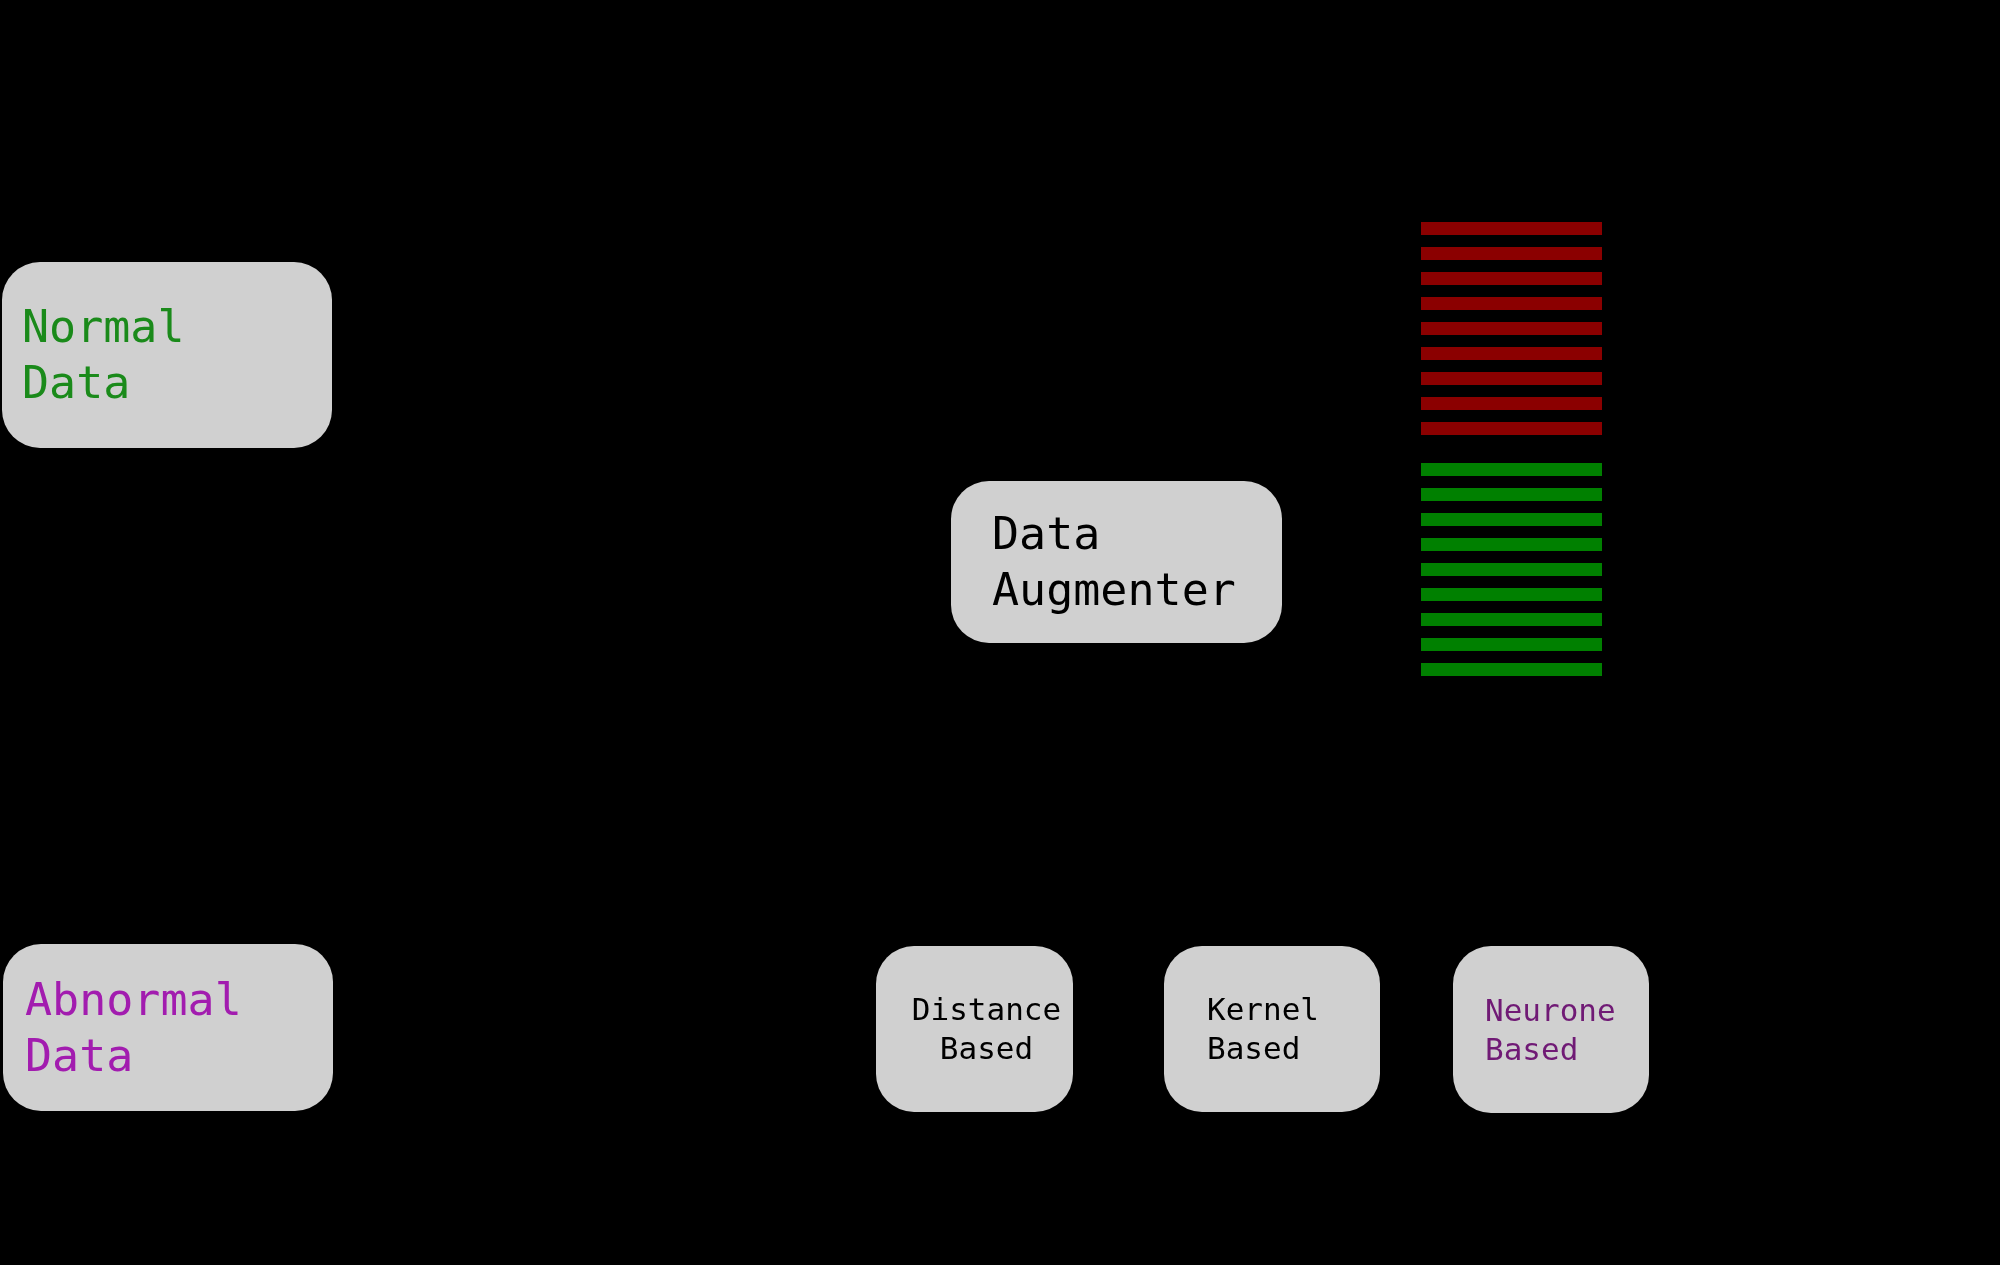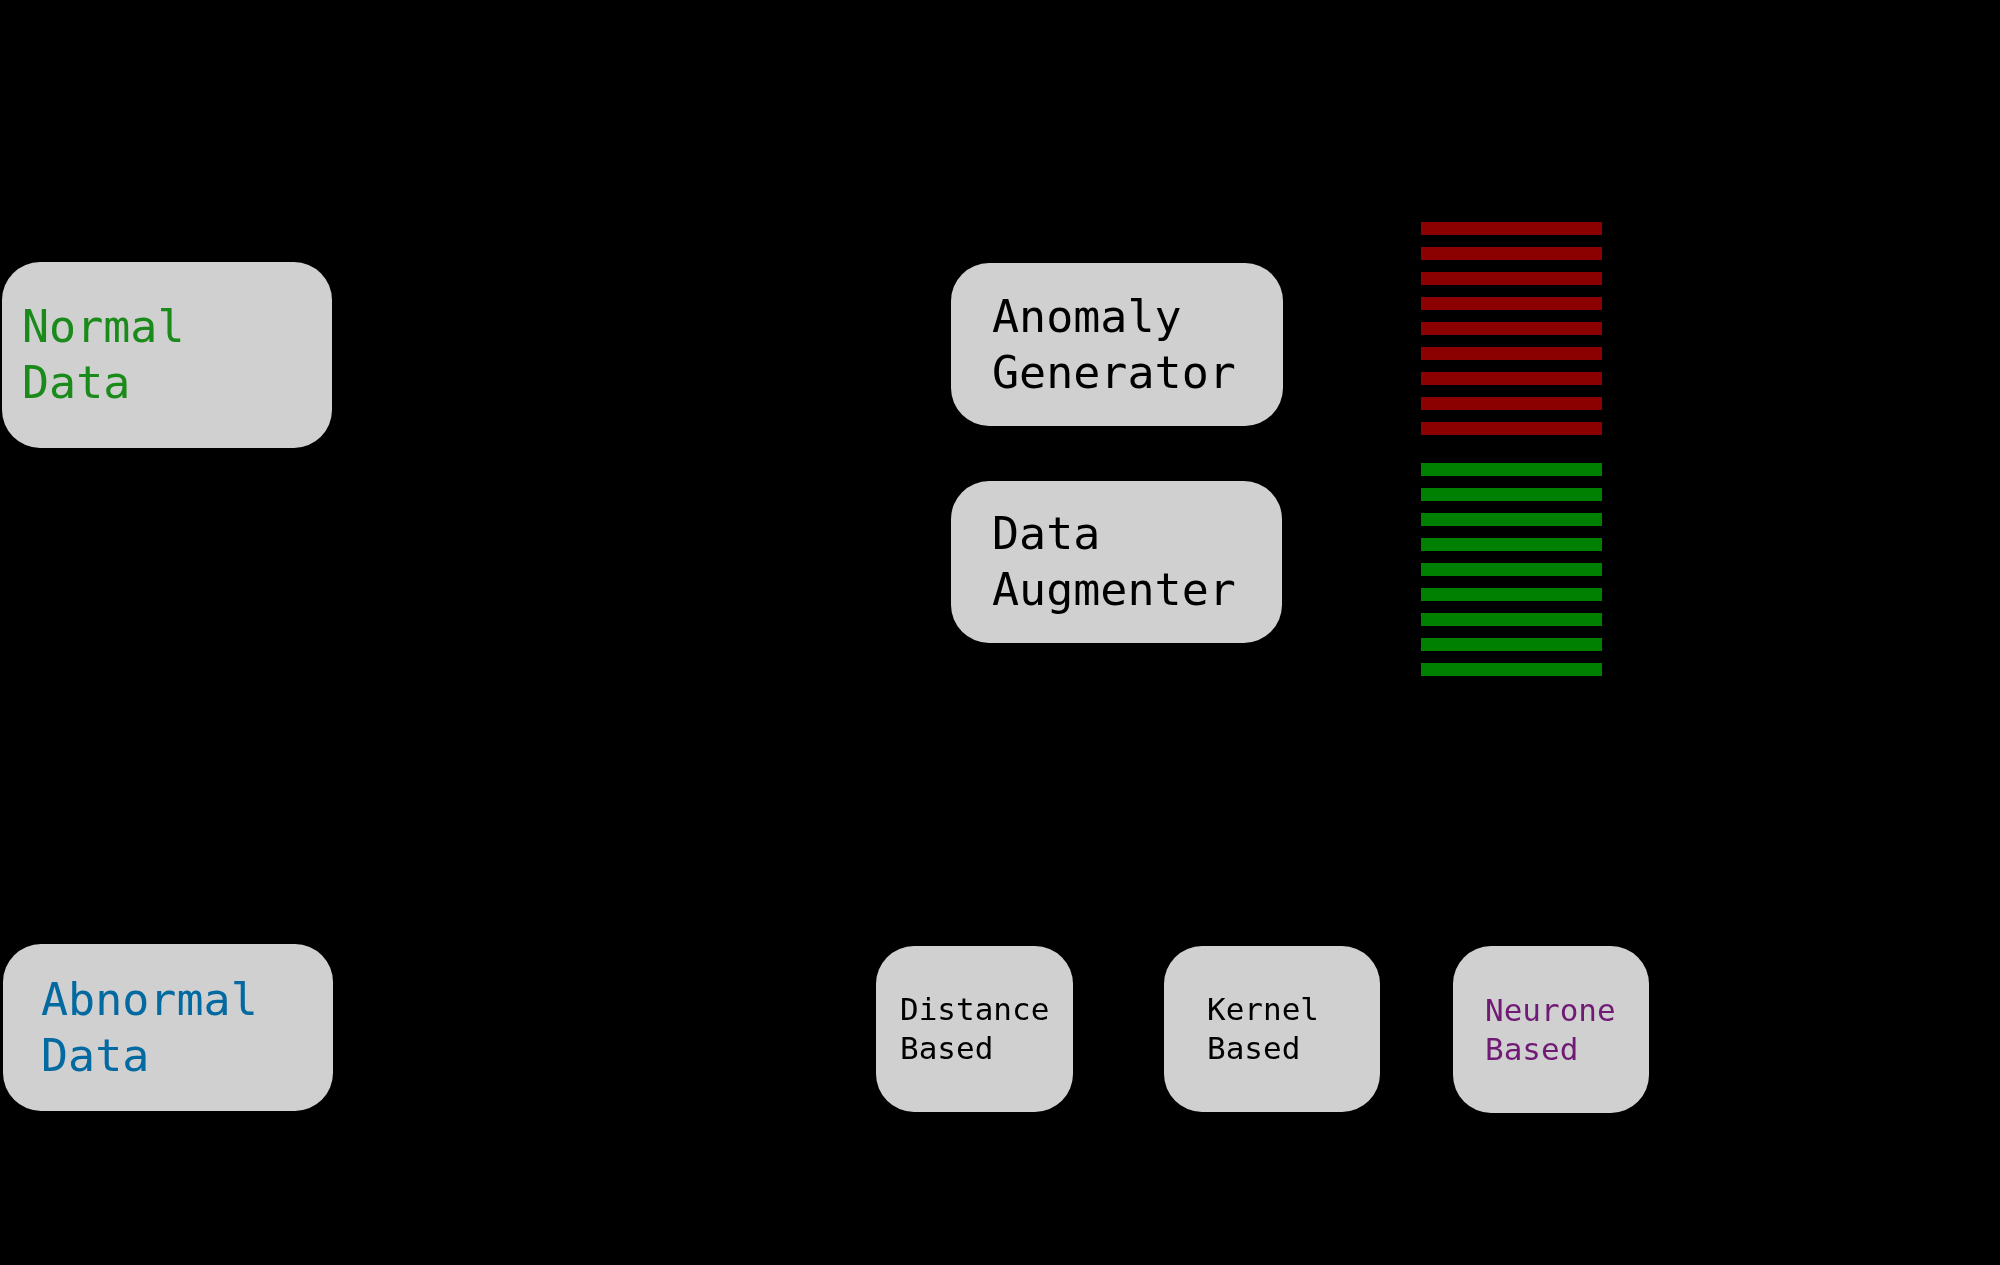--- a/index.html
+++ b/index.html
@@ -65,28 +65,24 @@
 <body>
 
 <div id="canvas" style="background: rgb(0, 0, 0);">
 
   <div class="box big" id="normal-data" style="background: rgb(208, 208, 208);">
     <span class="label" style="color: rgb(26, 138, 26);">Normal
 Data</span>
   </div>
 
   <div class="box big" id="abnormal-data" style="background: rgb(208, 208, 208);">
-    <span class="label" style="color: #0369a1; margin-left: 16px;">Abnormal
+    <span class="label" style="color: #a21caf;">Abnormal
 Data</span>
   </div>
 
-  <div class="box big" id="anomaly-generator" style="background: rgb(208, 208, 208);">
-    <span class="label" style="color: rgb(0, 0, 0);">Anomaly
-Generator</span>
-  </div>
 
   <div class="box big" id="data-augmenter" style="background: rgb(208, 208, 208);">
     <span class="label" style="color: rgb(0, 0, 0);">Data
 Augmenter</span>
   </div>
 
   <div class="stripe-stack" id="red-stripes">
       <div class="stripe" style="background: rgb(139, 0, 0);"></div>
       <div class="stripe" style="background: rgb(139, 0, 0);"></div>
       <div class="stripe" style="background: rgb(139, 0, 0);"></div>
@@ -102,21 +98,21 @@
       <div class="stripe" style="background: rgb(0, 128, 0);"></div>
       <div class="stripe" style="background: rgb(0, 128, 0);"></div>
       <div class="stripe" style="background: rgb(0, 128, 0);"></div>
       <div class="stripe" style="background: rgb(0, 128, 0);"></div>
       <div class="stripe" style="background: rgb(0, 128, 0);"></div>
       <div class="stripe" style="background: rgb(0, 128, 0);"></div>
       <div class="stripe" style="background: rgb(0, 128, 0);"></div>
       <div class="stripe" style="background: rgb(0, 128, 0);"></div>
     </div>
 
-  <div class="box small" id="distance-based" style="background: rgb(208, 208, 208);">
+  <div class="box small" id="distance-based" style="background: rgb(208, 208, 208); text-align: center;">
     <span class="label" style="color: rgb(0, 0, 0);">Distance
 Based</span>
   </div>
 
   <div class="box small" id="kernel-based" style="background: rgb(208, 208, 208);">
     <span class="label" style="color: rgb(0, 0, 0);">Kernel
 Based</span>
   </div>
 
   <div class="box small" id="neurone-based" style="background: rgb(208, 208, 208);">

